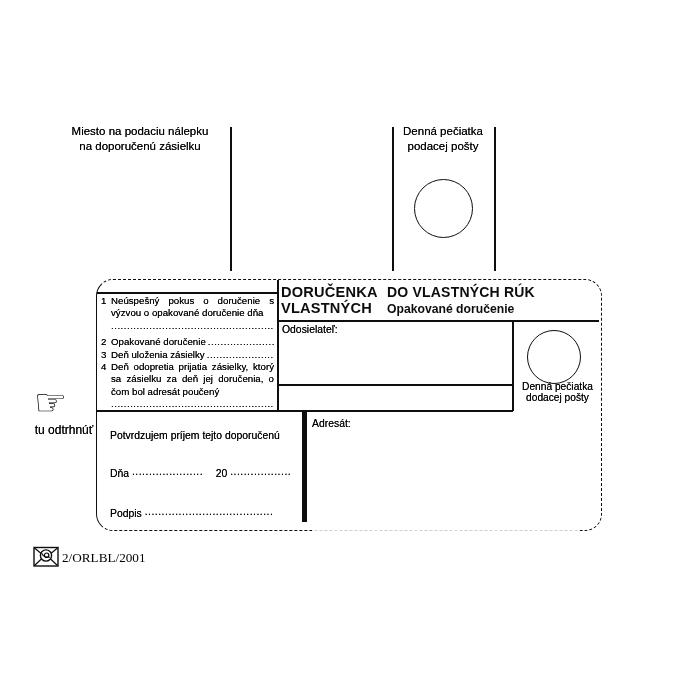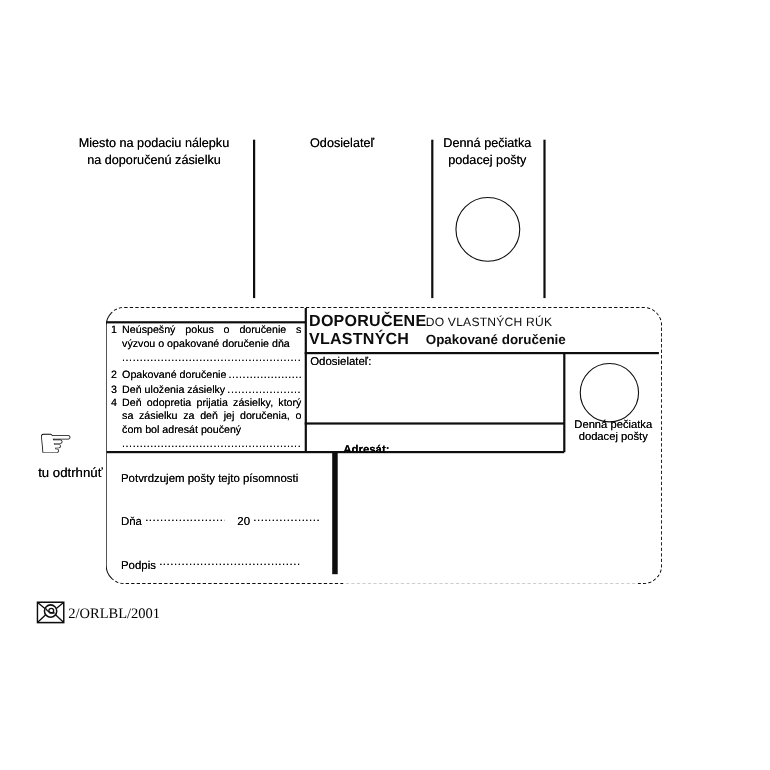--- a/index.html
+++ b/index.html
@@ -36,21 +36,21 @@
   .inst-dotline{overflow:hidden;white-space:nowrap;height:12.4px;letter-spacing:.5px;}
   .inst-line2{display:flex;}
   .inst-line2 .txt{flex:none;padding-right:2px;}
   .inst-line2 .dots{flex:1;overflow:hidden;white-space:nowrap;letter-spacing:.5px;}
   .gap4{height:4px;}
 
   
   #form-title{position:absolute;left:184px;top:5px;width:318px;}
   .title-row{display:flex;align-items:baseline;}
   .title-col1{flex:none;width:106px;font-weight:700;font-size:14.6px;line-height:15.5px;letter-spacing:.2px;}
-  .title-col2-big{font-weight:400;font-size:11px;line-height:15.5px;letter-spacing:.2px;}
+  .title-col2-big{font-weight:700;font-size:14px;line-height:15.5px;letter-spacing:.2px;}
   .title-col2-small{font-weight:700;font-size:12.2px;line-height:15px;}
 
   
   #stamp-label{position:absolute;left:417px;top:101px;width:87px;font-size:10.2px;line-height:11.2px;color:#000;text-shadow:0 0 .35px #333;}
 
   
   .dotspan{display:inline-block;overflow:hidden;white-space:nowrap;vertical-align:baseline;letter-spacing:.5px;}
 
   
   #bottom-fade{position:absolute;left:215px;bottom:-2px;width:268px;height:5px;background:rgba(255,255,255,.8);}
@@ -63,21 +63,20 @@
 <body>
 
 <div id="page">
 
   <div class="line vline" style="left:230px;top:127px;height:144px;"></div>
   <div class="line vline" style="left:392px;top:127px;height:144px;"></div>
   <div class="line vline" style="left:494px;top:127px;height:144px;"></div>
 
   <div class="abs toplabel ctr preline" style="left:35px;top:124px;width:210px;">Miesto na podaciu nálepku
 na doporučenú zásielku</div>
-  <div class="abs toplabel ctr" style="left:240px;top:124px;width:142px;">Odosielateľ</div>
   <div class="abs toplabel ctr preline" style="left:393px;top:124px;width:100px;">Denná pečiatka
 podacej pošty</div>
 
   <div class="circle" style="left:414px;top:179px;width:57px;height:57px;"></div>
 
   <div class="abs" id="tear-hand" style="left:34px;top:388px;">☞</div>
   <div class="abs ctr" id="tear-text" style="left:20px;top:423px;width:88px;">tu odtrhnúť</div>
 
   <div id="form">
     <div class="inner">
@@ -110,51 +109,51 @@
         </div>
         <div class="inst-item">
           <span class="inst-num">4</span>
           <span class="inst-text">Deň odopretia prijatia zásielky, ktorý sa zásielku za deň jej doručenia, o čom bol adresát poučený</span>
         </div>
         <div class="inst-dotline" style="padding-left:10px;">....................................................</div>
       </div>
 
       <div id="form-title">
         <div class="title-row">
-          <span class="title-col1">DOPORUČENE</span>
+          <span class="title-col1">DORUČENKA</span>
           <span class="title-col2-big">DO VLASTNÝCH RÚK</span>
         </div>
         <div class="title-row">
           <span class="title-col1">VLASTNÝCH</span>
           <span class="title-col2-small">Opakované doručenie</span>
         </div>
       </div>
 
       <div class="abs smalltext" style="left:185px;top:44px;">Odosielateľ:</div>
 
       <div class="circle" style="left:430px;top:50px;width:52px;height:52px;"></div>
       <div id="stamp-label" class="ctr preline">Denná pečiatka
 dodacej pošty</div>
 
-      <div class="abs smalltext" style="left:13px;top:150px;">Potvrdzujem pošty tejto písomnosti</div>
+      <div class="abs smalltext" style="left:13px;top:150px;">Potvrdzujem príjem tejto doporučenú</div>
 
       <div class="abs smalltext" style="left:13px;top:186px;width:186px;">
         <span>Dňa</span>
         <span class="dotspan" style="width:72px;">.......................</span>
         <span style="display:inline-block;width:6px;"></span>
         <span>20</span>
         <span class="dotspan" style="width:60px;">...................</span>
       </div>
 
       <div class="abs smalltext" style="left:13px;top:226px;width:186px;">
         <span>Podpis</span>
         <span class="dotspan" style="width:128px;">.........................................</span>
       </div>
 
-      <div class="abs smalltext" style="left:215px;top:124px;font-weight:bold;">Adresát:</div>
+      <div class="abs smalltext" style="left:215px;top:138px;">Adresát:</div>
 
     </div>
   </div>
 
   <div class="abs" style="left:33px;top:545px;width:26px;height:23px;">
     <svg width="26" height="23" viewBox="0 0 26 23">
       <rect x="1" y="2.5" width="24" height="18.5" fill="none" stroke="#0e0e0e" stroke-width="1.4"></rect>
       <path d="M1.5 3 L16 15 M24.5 3 L10 15 M1.5 20.5 L10.5 12 M24.5 20.5 L16.5 13" stroke="#0e0e0e" stroke-width="1.2" fill="none"></path>
       <circle cx="13" cy="10.5" r="5.6" fill="#fff" stroke="#0e0e0e" stroke-width="1.4"></circle>
       <circle cx="13.6" cy="10.2" r="2.2" fill="none" stroke="#0e0e0e" stroke-width="1.2"></circle>

